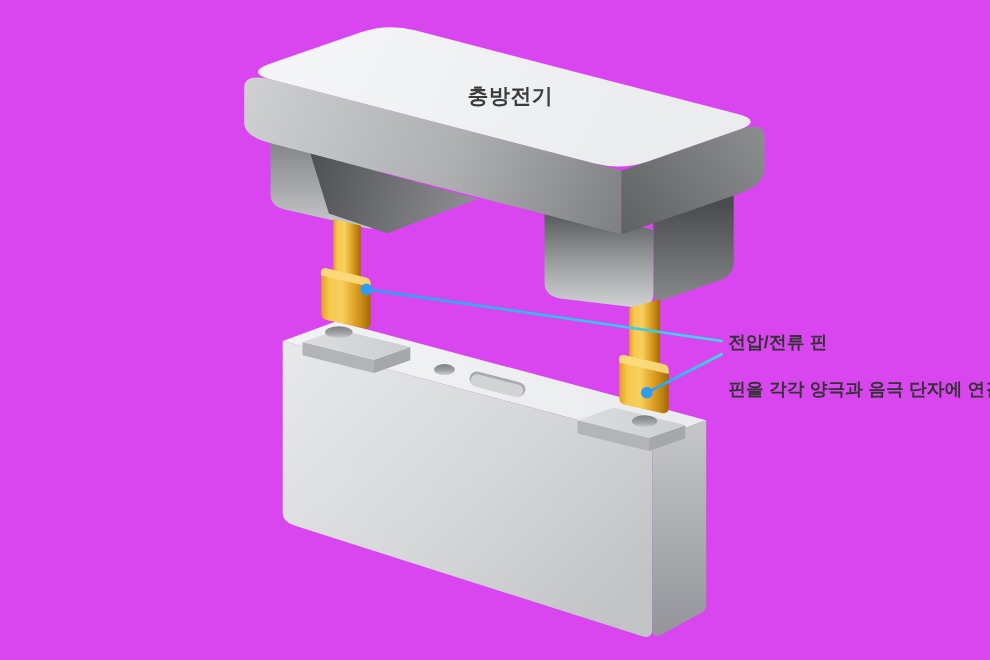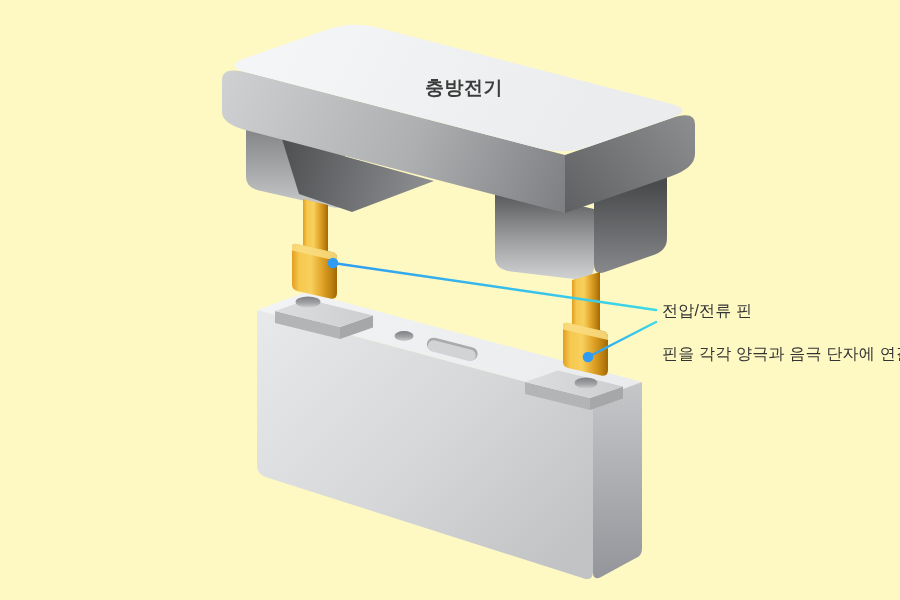--- a/index.html
+++ b/index.html
@@ -1,23 +1,23 @@
 <!DOCTYPE html>
 <html><head>
 <meta charset="utf-8">
 <style>
   html,body{margin:0;padding:0;background:#ffffff;}
   #stage{
-    position:relative;width:900px;height:600px;background:#fef9c3;overflow:hidden;
+    position:relative;width:900px;height:600px;background:#d946ef;overflow:hidden;
     font-family:"Liberation Sans","DejaVu Sans",sans-serif;
   }
   #scene{position:absolute;left:0;top:0;}
   .lbl{position:absolute;white-space:nowrap;}
   .lbl-title{font-size:19px;font-weight:600;color:#3c3c3c;letter-spacing:0.5px;}
-  .lbl-callout{font-size:16px;font-weight:400;color:#333333;letter-spacing:0.2px;}
+  .lbl-callout{font-size:16px;font-weight:700;color:#333333;letter-spacing:0.2px;}
 </style>
 </head>
 <body>
 
 <div id="stage">
   <svg id="scene" width="900" height="600" viewBox="0 0 900 600">
     <defs>
 
       <linearGradient id="batTop" x1="257" y1="300" x2="640" y2="395" gradientUnits="userSpaceOnUse">
         <stop offset="0" stop-color="#f2f3f5"></stop>

